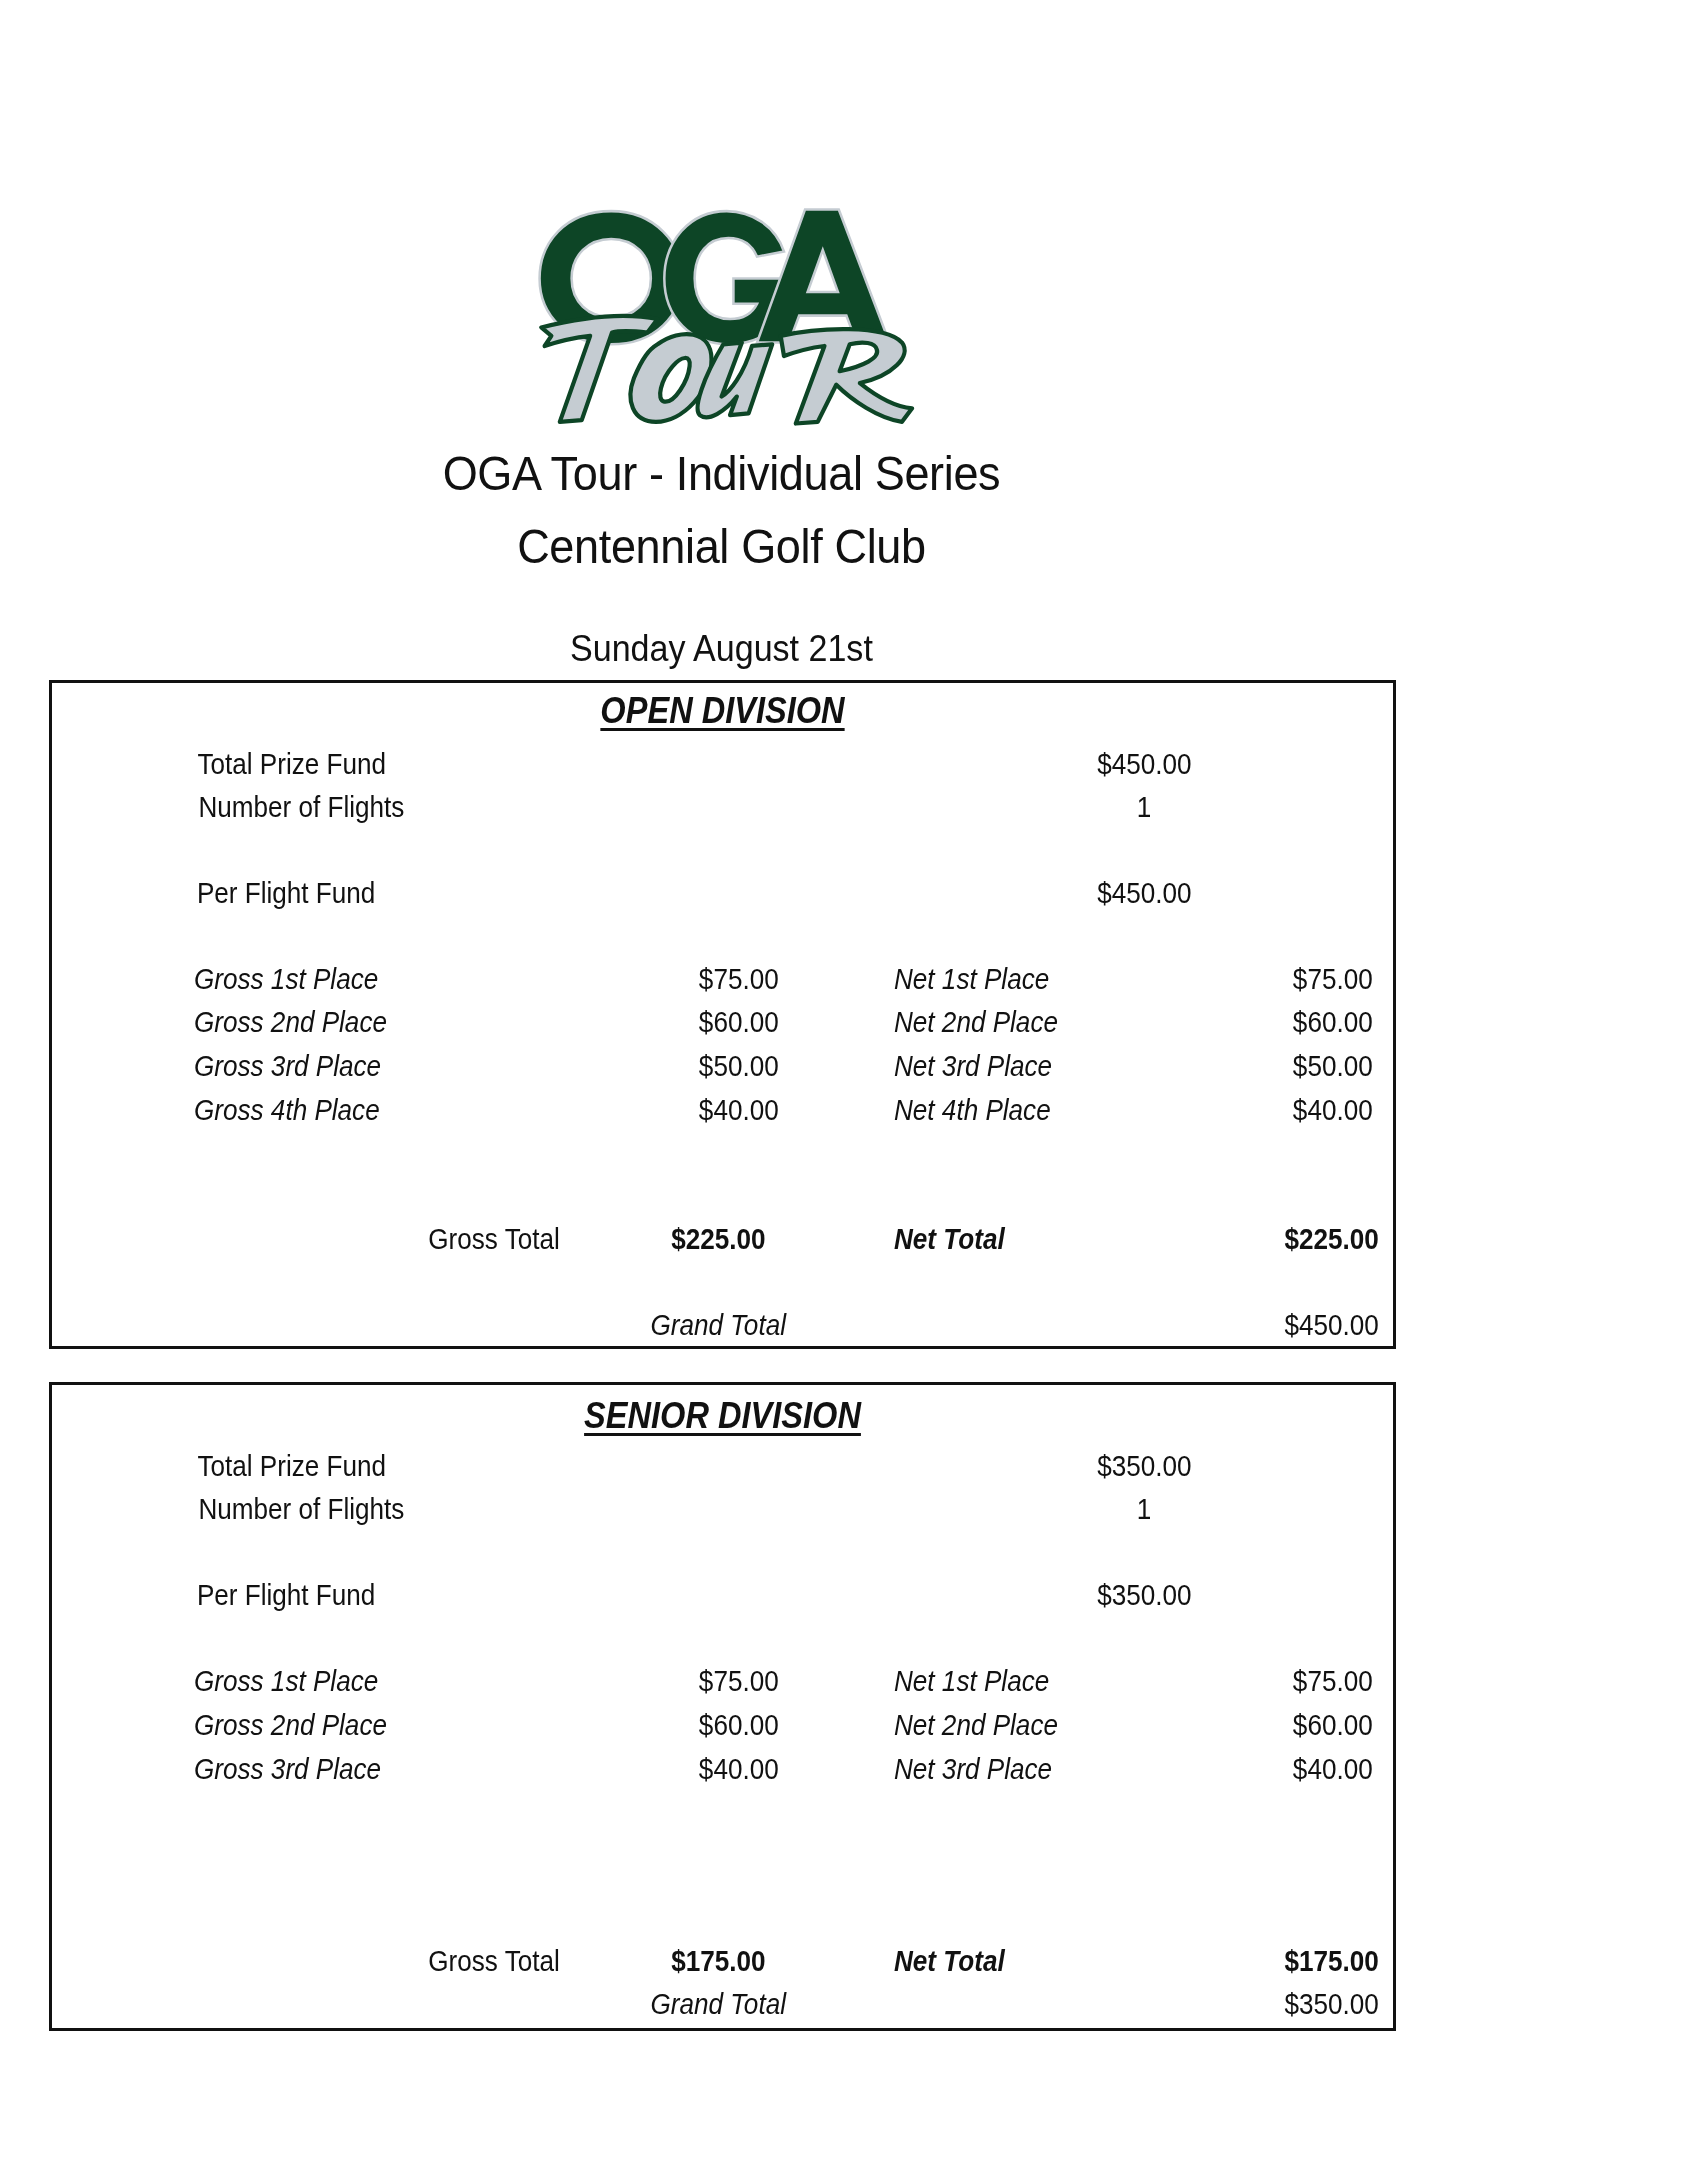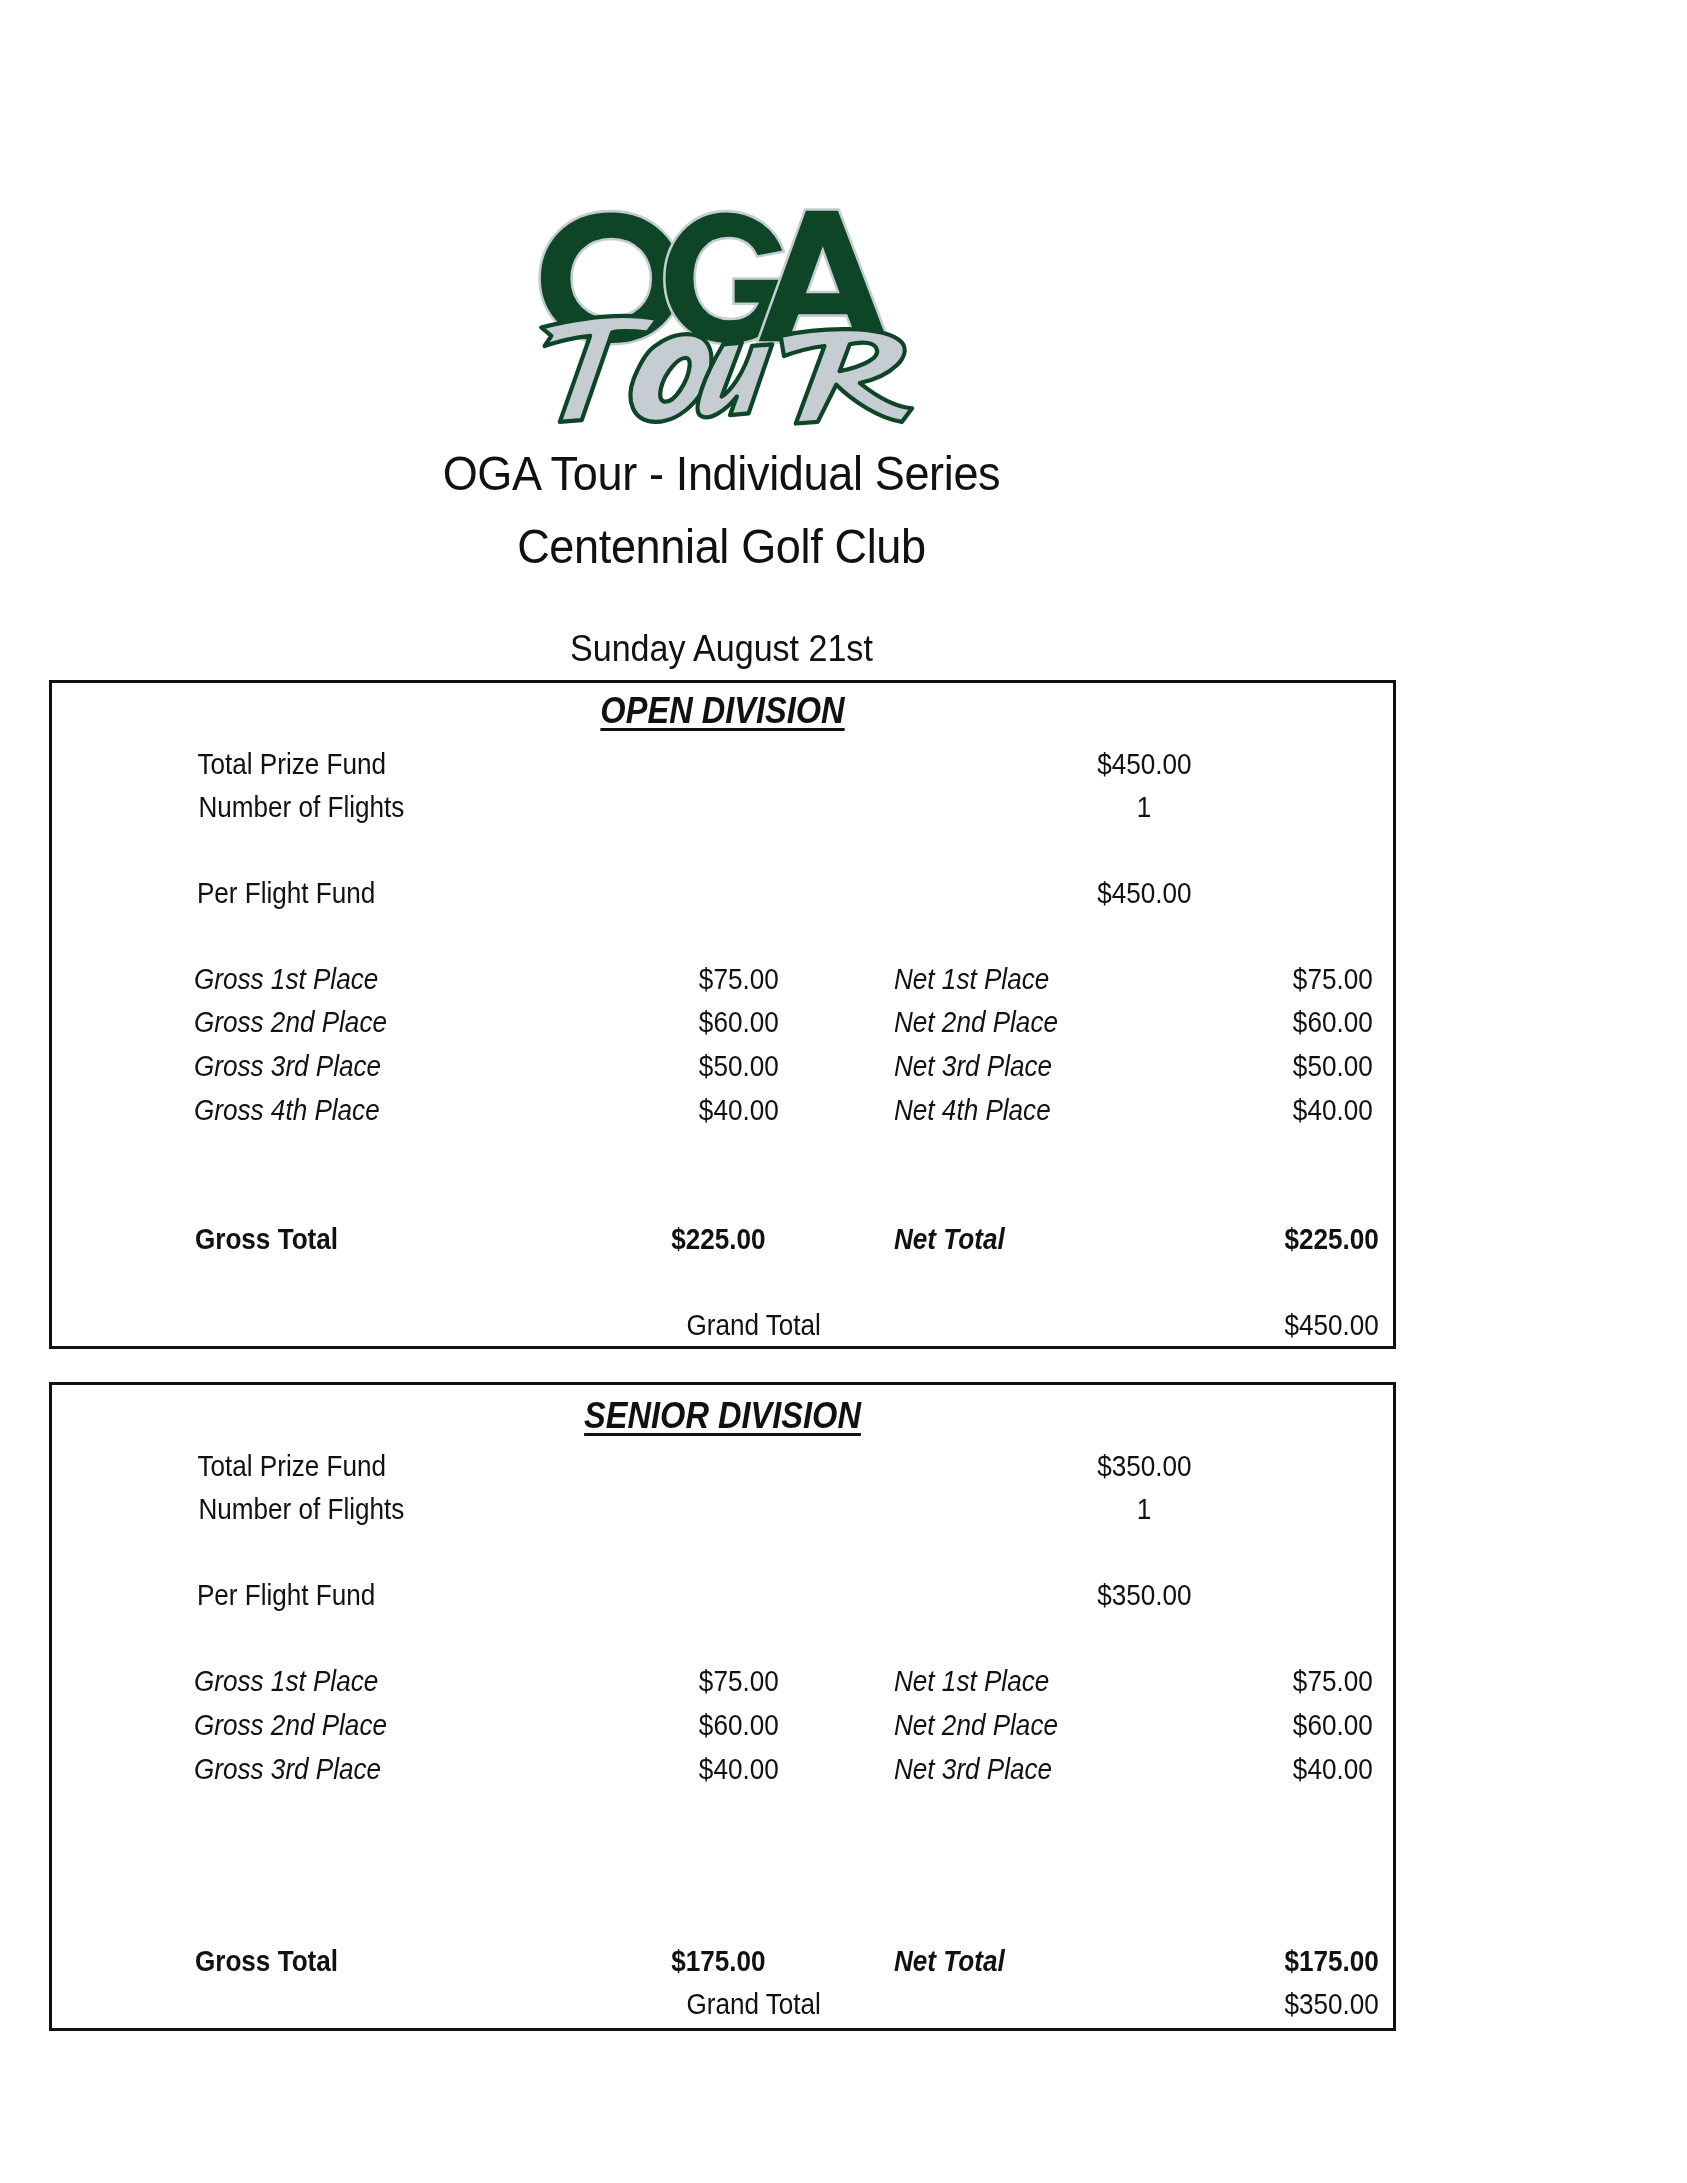--- a/index.html
+++ b/index.html
@@ -11,24 +11,24 @@
   .box { position: absolute; left: 49px; width: 1341px; border: 3.4px solid #111; box-sizing: content-box; }
   .heading { position: absolute; left: 0; width: 100%; text-align: center; font-size: 37px; font-weight: bold; font-style: italic; text-decoration: underline; text-decoration-thickness: 3.4px; text-underline-offset: 5px; transform: scaleX(0.88); transform-origin: 50% 0; }
   .row { position: absolute; left: 0; width: 100%; height: 37px; font-size: 29px; line-height: 37px; }
   .c { position: absolute; white-space: nowrap; }
   .lbl-center { left: 135px; width: 363px; }
   .val-center { left: 995px; width: 194px; text-align: center; }
   .lbl-left { left: 142px; font-style: italic; }
   .val1 { left: 540px; width: 187px; text-align: right; }
   .lbl-net { left: 842px; font-style: italic; }
   .val2 { left: 1130px; width: 191px; text-align: right; }
-  .lbl-tot { left: 135px; width: 363px; text-align: left; font-weight: bold; }
+  .lbl-tot { left: 152px; width: 363px; text-align: right; font-weight: normal; }
   .val1b { left: 540px; width: 253px; text-align: center; font-weight: bold; left: 557px; width: 219px; }
   .val2b { left: 1130px; width: 197px; text-align: right; font-weight: bold; }
-  .grand-lbl { left: 540px; width: 253px; text-align: right; left: 557px; width: 219px; }
+  .grand-lbl { left: 540px; width: 253px; text-align: center; left: 557px; width: 219px; font-style: italic; }
   .val2g { left: 1130px; width: 197px; text-align: right; }
   .narrow { display: inline-block; transform: scaleX(0.9); transform-origin: 0 50%; }
   .val1 .narrow, .val2 .narrow, .val2b .narrow, .val2g .narrow { transform-origin: 100% 50%; }
   .lbl-center .narrow, .val-center .narrow, .lbl-tot .narrow, .val1b .narrow, .grand-lbl .narrow { transform-origin: 50% 50%; }
 </style>
 </head>
 <body>
 
 <div class="logo">
   <svg width="388" height="236" viewBox="0 0 460 280">

